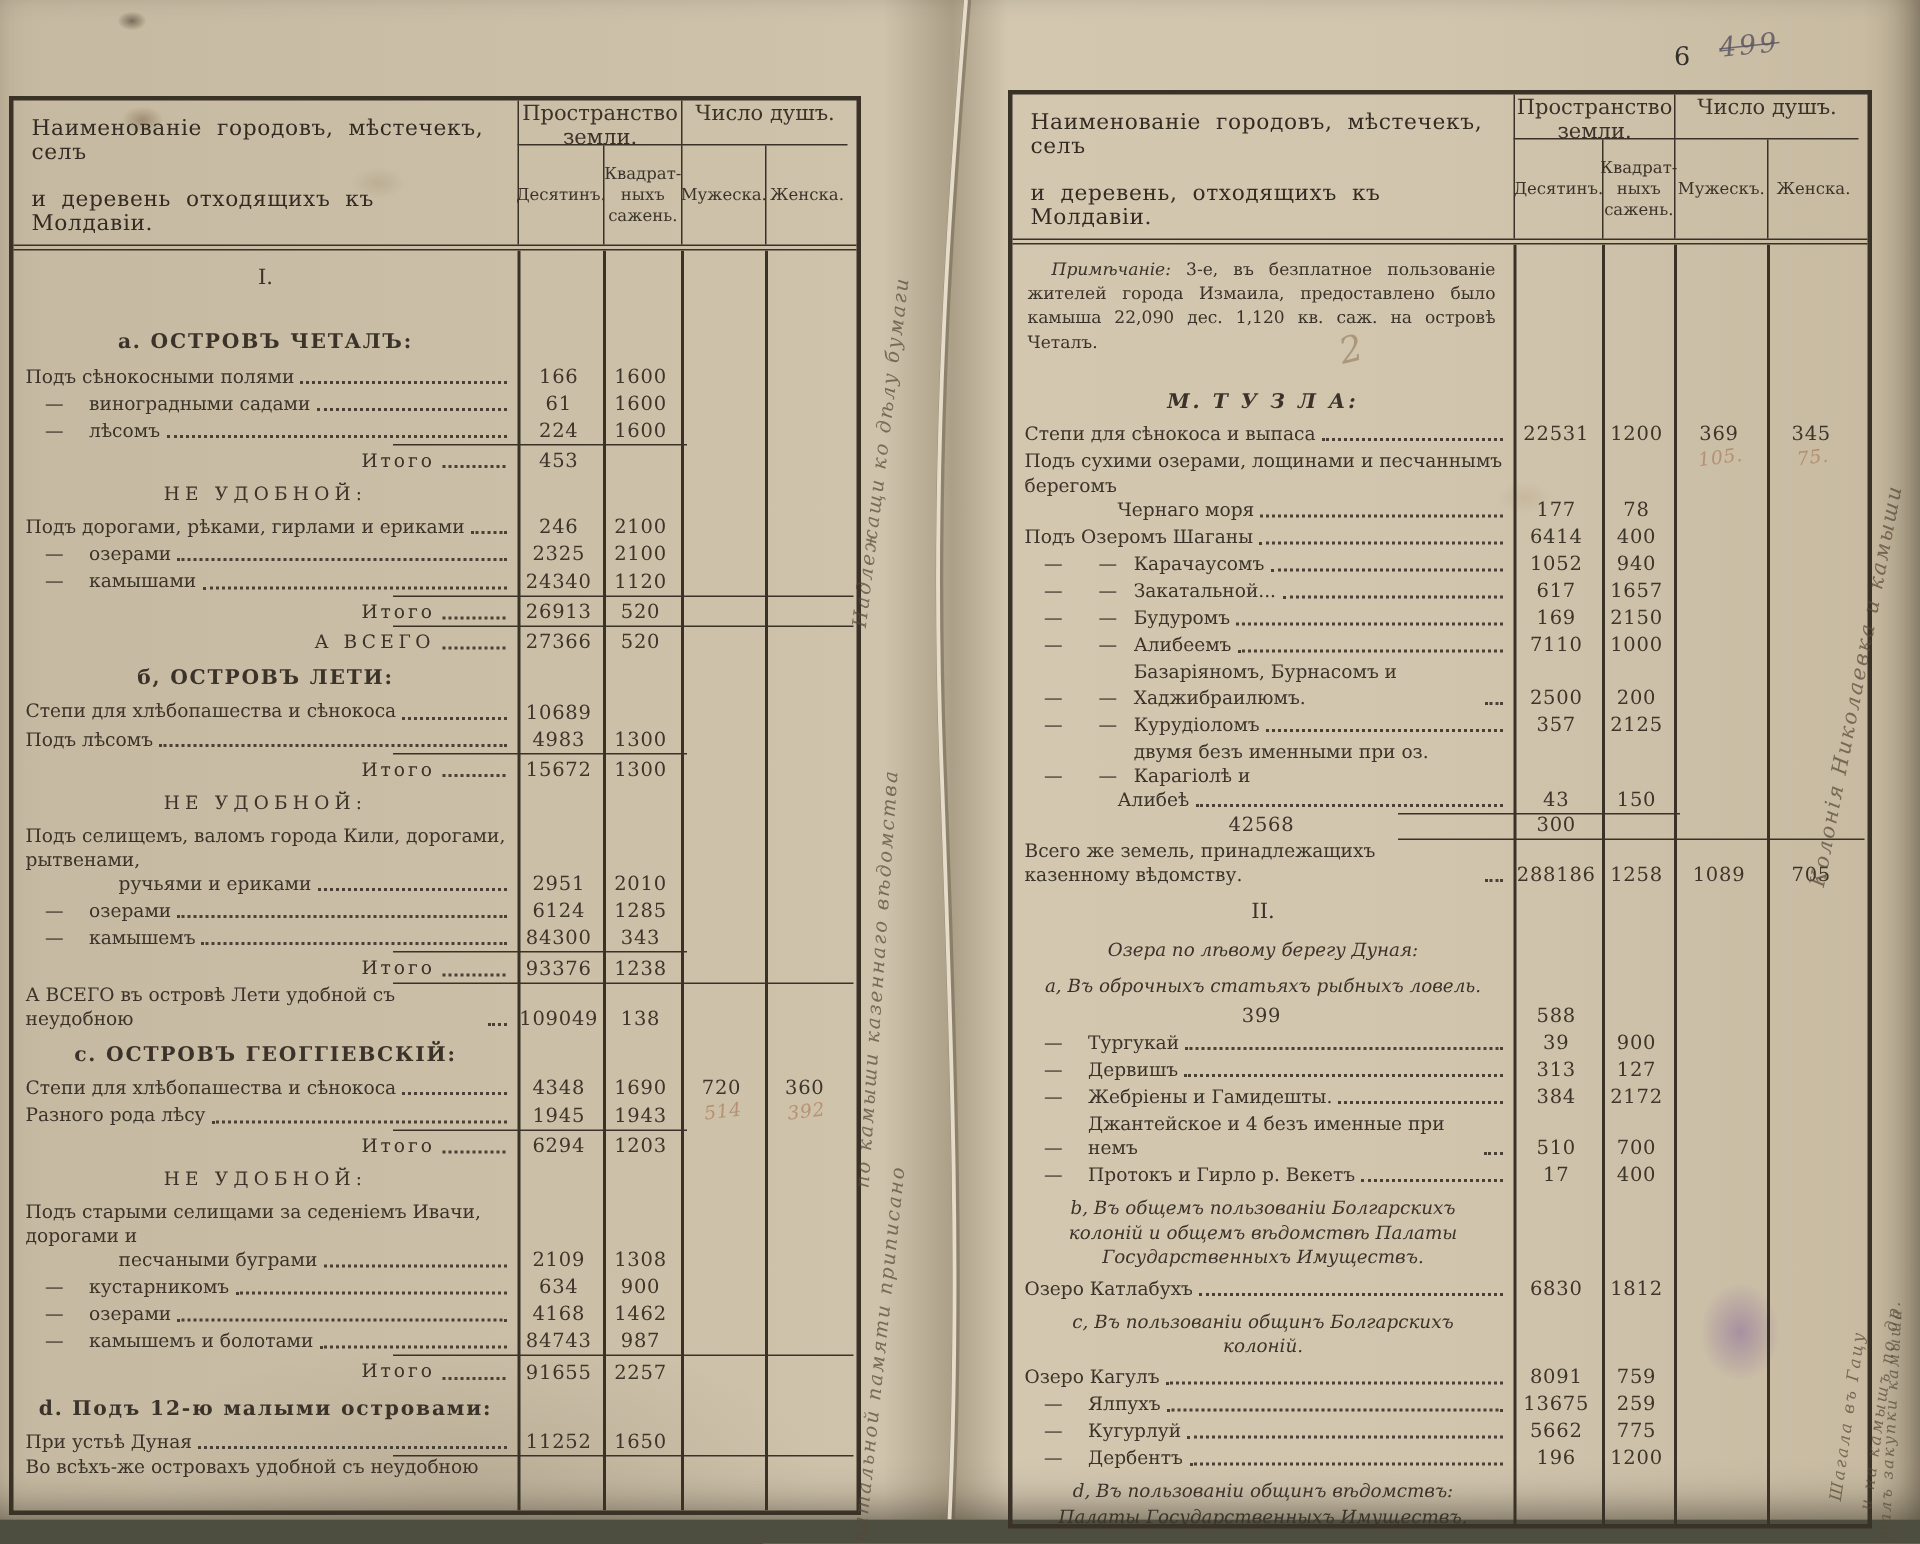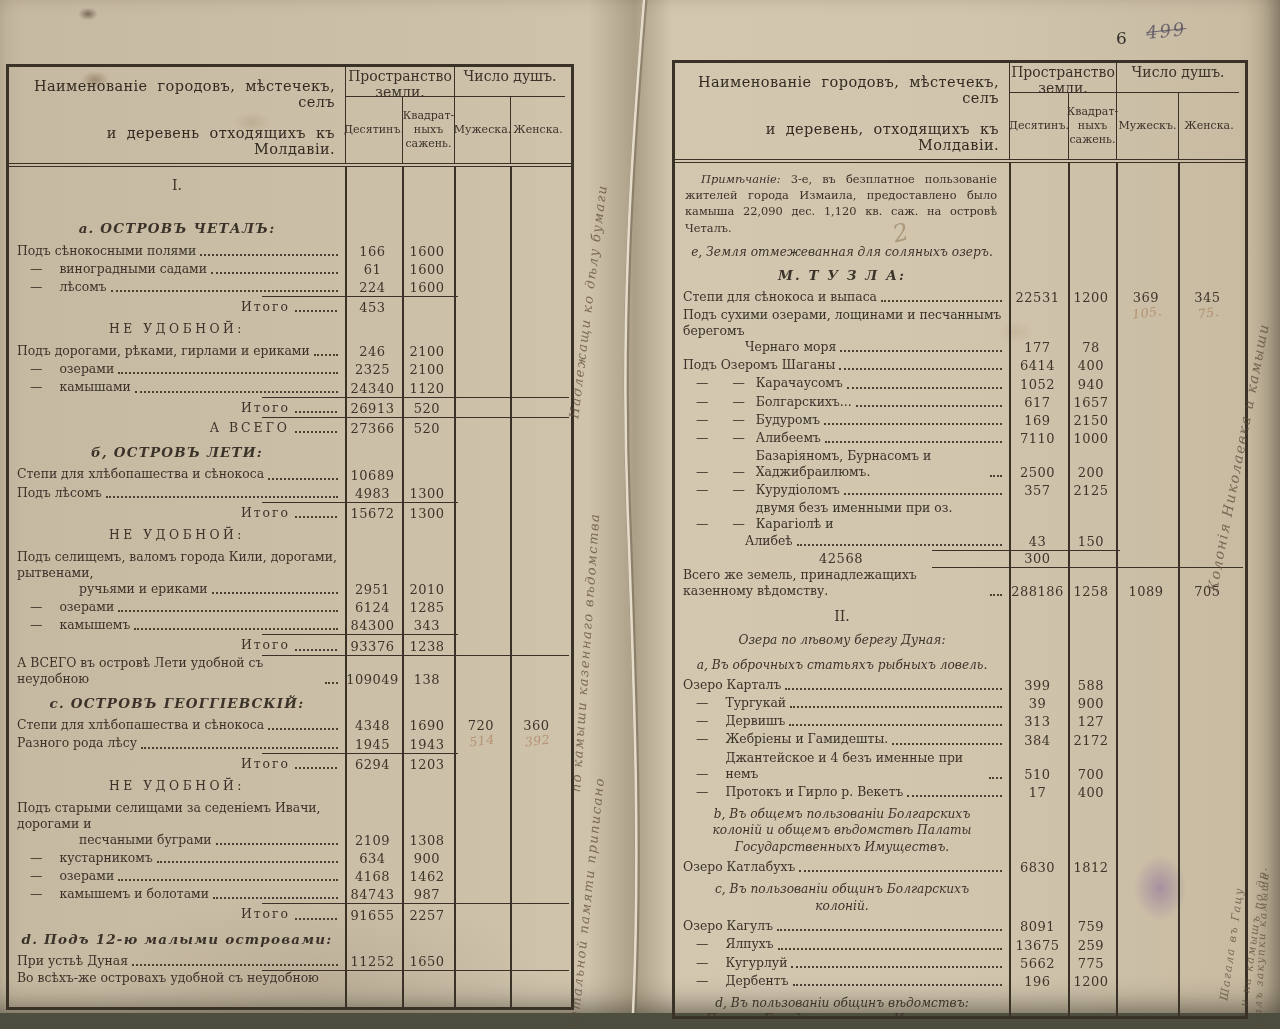--- a/index.html
+++ b/index.html
@@ -19,21 +19,21 @@
   .thread{position:absolute;left:0;top:0;pointer-events:none;}
 
   .sheet{position:absolute;border:3px solid #3a3226;display:flex;flex-direction:column;}
   .s-left{left:6px;top:64px;width:562px;height:940px;
     --c1:336px;--c2:57px;--c3:52px;--c4:56px;--c5:55px;}
   .s-right{left:672px;top:60px;width:570px;height:953px;
     --c1:334px;--c2:59px;--c3:48px;--c4:62px;--c5:61px;}
 
   .thead{display:grid;grid-template-columns:var(--c1) var(--c2) var(--c3) var(--c4) var(--c5);
     grid-template-rows:30px auto;border-bottom:4px double #3a3226;}
-  .h-label{grid-row:1/3;padding:11px 10px 6px 12px;font-size:14.5px;color:#332b22;text-align:right;}
+  .h-label{grid-row:1/3;padding:11px 10px 6px 12px;font-size:14.5px;color:#332b22;}
   .h-label .t1{margin-bottom:15px;word-spacing:5px;letter-spacing:.4px;}
   .h-label .t2{word-spacing:5px;letter-spacing:.4px;}
   .h-group{border-left:1.6px solid #3a3226;border-bottom:1.6px solid #3a3226;
     font-size:14px;text-align:center;padding-top:1px;}
   .g1{grid-column:2/4;} .g2{grid-column:4/6;}
   .h-sub{border-left:1.6px solid #3a3226;font-size:11px;text-align:center;
     display:flex;align-items:center;justify-content:center;white-space:pre-line;
     padding:6px 1px;line-height:1.25;}
 
   .tbody{position:relative;flex:1;overflow:hidden;font-size:12.4px;padding-top:2px;}
@@ -51,21 +51,21 @@
   .lead{flex:1 1 14px;border-bottom:2px dotted #4a4034;height:0;margin:0 3px 3px 4px;min-width:12px;}
   .lead-fix{flex:0 0 42px;border-bottom:2px dotted #4a4034;height:0;margin:0 4px 3px 5px;}
   .dashm{flex:0 0 auto;padding:0 17px 0 13px;}
   .dashm2{flex:0 0 auto;padding:0 11px 0 7px;}
   .l2line{padding-left:62px;}
   .tr-item .c-label{padding-top:1px;}
 
   .tr-roman .c-label{text-align:center;font-size:14px;padding:7px 0 2px;}
   .tr-section .c-label{text-align:center;font-weight:bold;font-size:16.5px;
     letter-spacing:1.2px;padding:3px 0 7px;color:#2f2820;}
-  .tr-sub .c-label{text-align:center;font-style:italic;font-weight:bold;
+  .tr-sub .c-label{text-align:center;font-weight:bold;
     font-size:13.5px;letter-spacing:1.2px;padding:7px 0 4px;}
   .tr-tuzla .c-label{text-align:center;font-style:italic;font-weight:bold;
     font-size:13.5px;letter-spacing:2px;padding:4px 0 3px;}
   .tr-subhead .c-label{text-align:center;letter-spacing:3.5px;font-size:12.3px;padding:6px 0 4px;}
   .tr-note .c-label{font-size:11.4px;text-align:justify;padding:6px 12px 3px 10px;line-height:1.42;}
   .tr-note .c-label .ind{display:inline-block;width:16px;}
   .tr-noteit .c-label{font-style:italic;text-align:center;font-size:12.2px;
     padding:5px 14px 3px;line-height:1.35;}
   .tr-total .c-label,.tr-grand .c-label{padding-top:3px;}
   .sp-grand{letter-spacing:3px;}
@@ -543,21 +543,20 @@
       <div class="vline" style="left:441px"></div>
       <div class="vline" style="left:503px"></div>
     <div class="trow tr-note">
           <div class="c-label"><span class="ind"></span><em>Примѣчаніе:</em> 3-е, въ безплатное пользованіе жителей города Измаила, предоставлено было камыша 22,090 дес. 1,120 кв. саж. на островѣ Четалъ.</div>
           <div class="c-num"></div>
           <div class="c-num"></div>
           <div class="c-num"></div>
           <div class="c-num"></div>
         </div>
         <div class="trow tr-noteit">
-          <div class="c-label">е, Земля отмежеванная для соляныхъ озеръ.</div>
           <div class="c-num"></div>
           <div class="c-num"></div>
           <div class="c-num"></div>
           <div class="c-num"></div>
         </div>
         <div class="trow tr-tuzla">
           <div class="c-label">М.  Т У З Л А:</div>
           <div class="c-num"></div>
           <div class="c-num"></div>
           <div class="c-num"></div>
@@ -614,21 +613,21 @@
           <div class="c-num"><span>1052</span></div>
           <div class="c-num"><span>940</span></div>
           <div class="c-num"></div>
           <div class="c-num"></div>
         </div>
         <div class="trow tr-item">
           <div class="c-label">
             <div class="lline">
               <span class="dashm">—</span>
               <span class="dashm2">—</span>
-              <span>Болгарскихъ...</span>
+              <span>Закатальной...</span>
               <span class="lead"></span>
             </div>
           </div>
           <div class="c-num"><span>617</span></div>
           <div class="c-num"><span>1657</span></div>
           <div class="c-num"></div>
           <div class="c-num"></div>
         </div>
         <div class="trow tr-item">
           <div class="c-label">
@@ -736,26 +735,20 @@
           <div class="c-num"></div>
         </div>
         <div class="trow tr-noteit">
           <div class="c-label">а, Въ оброчныхъ статьяхъ рыбныхъ ловель.</div>
           <div class="c-num"></div>
           <div class="c-num"></div>
           <div class="c-num"></div>
           <div class="c-num"></div>
         </div>
         <div class="trow tr-item">
-          <div class="c-label">
-            <div class="lline">
-              <span>Озеро Карталъ</span>
-              <span class="lead"></span>
-            </div>
-          </div>
           <div class="c-num"><span>399</span></div>
           <div class="c-num"><span>588</span></div>
           <div class="c-num"></div>
           <div class="c-num"></div>
         </div>
         <div class="trow tr-item">
           <div class="c-label">
             <div class="lline">
               <span class="dashm">—</span>
               <span>Тургукай</span>

